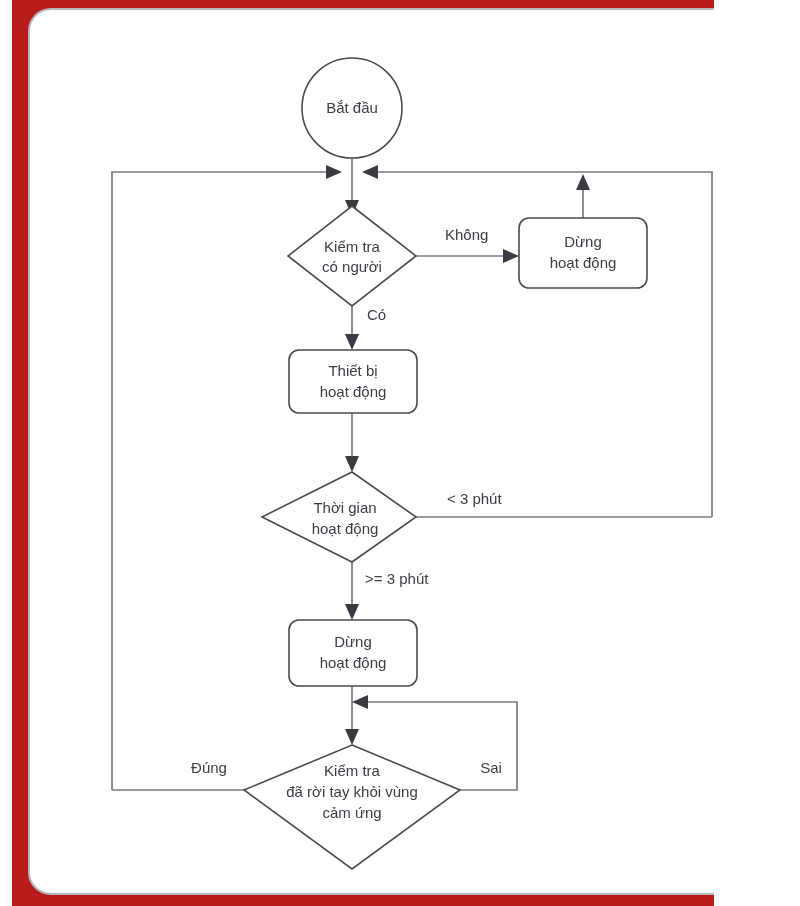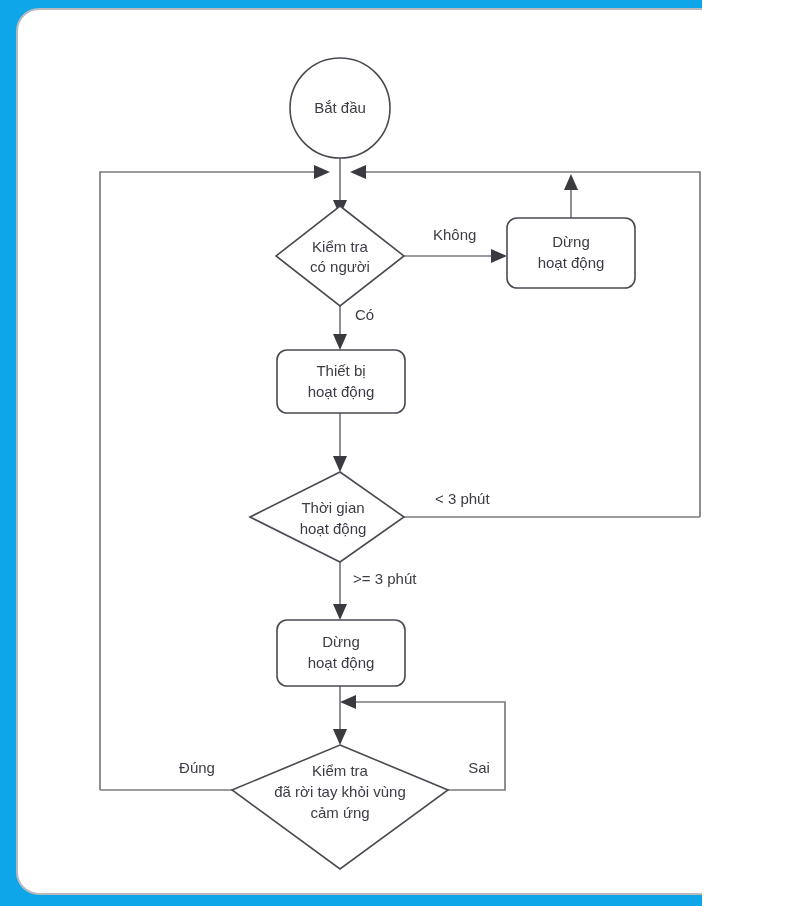--- a/index.html
+++ b/index.html
@@ -7,22 +7,23 @@
     padding: 0;
     background: #ffffff;
   }
   body {
     font-family: "Liberation Sans", "DejaVu Sans", sans-serif;
   }
   #canvas {
     position: relative;
     width: 702px;
     height: 906px;
-    background: #0ea5e9;
+    background: #b91c1c;
     overflow: hidden;
+    margin-left: 12px;
   }
   #flow-svg {
     position: absolute;
     left: 0;
     top: 0;
   }
   .node-text {
     fill: #3c3c46;
     font-family: "Liberation Sans", "DejaVu Sans", sans-serif;
     font-size: 15px;

